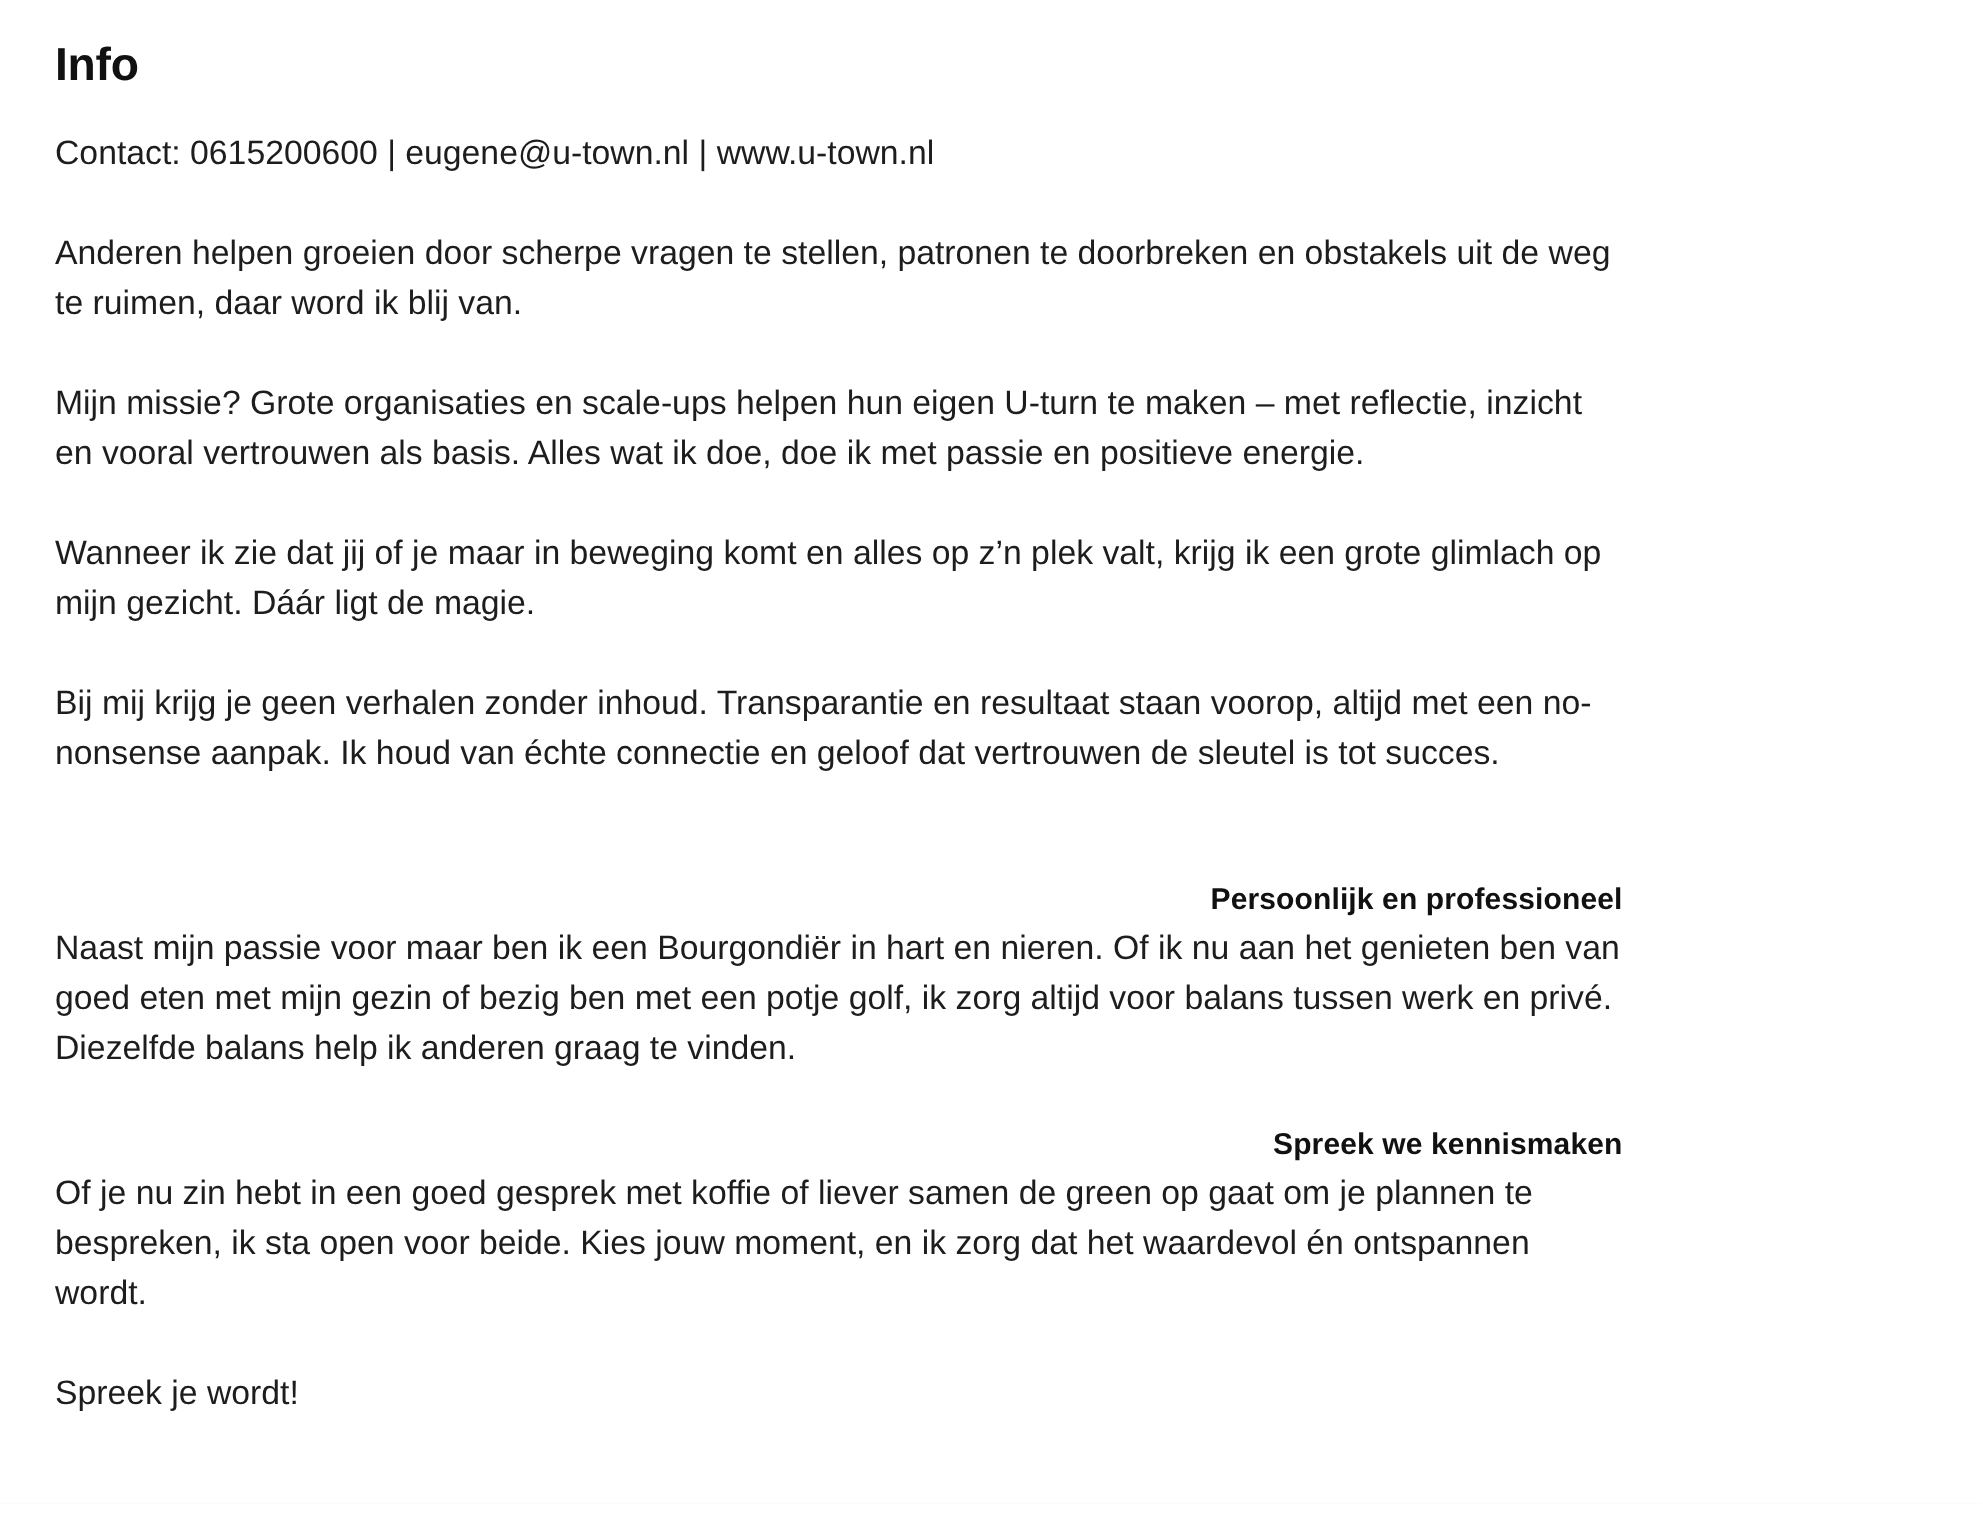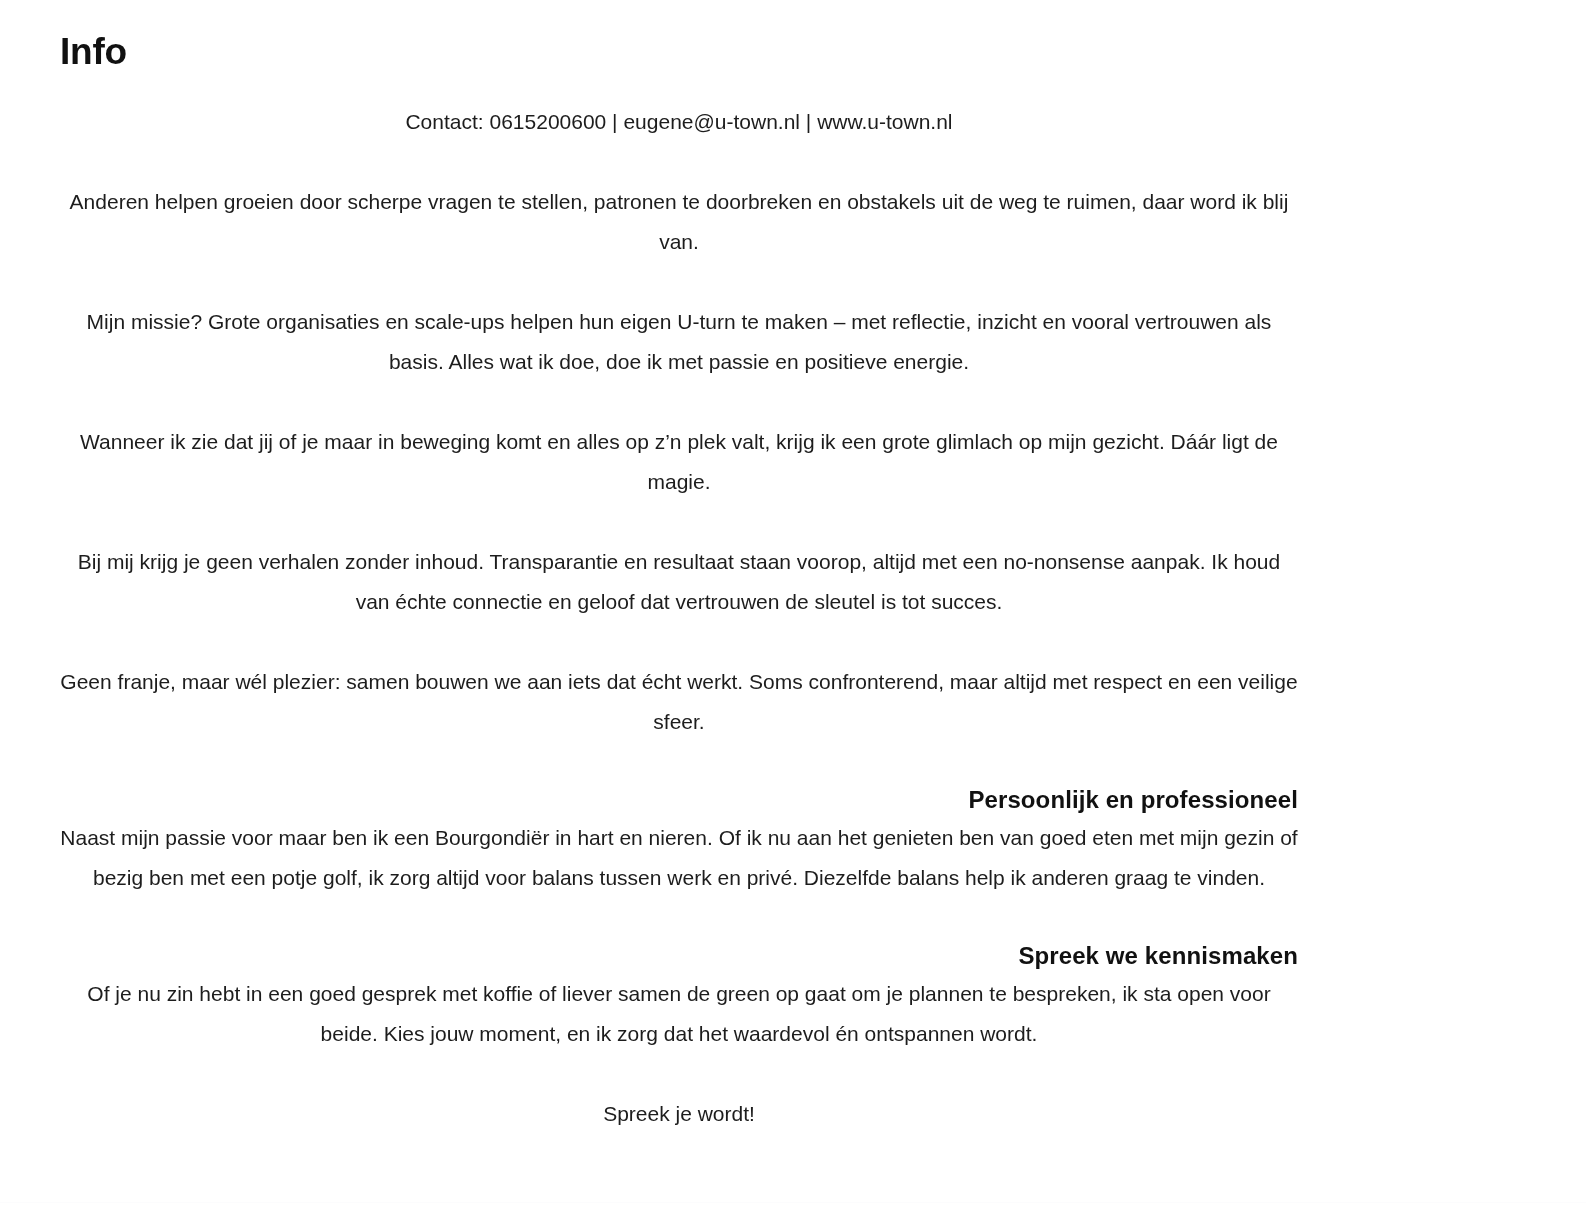--- a/index.html
+++ b/index.html
@@ -14,40 +14,39 @@
     font-family: "Liberation Sans", "DejaVu Sans", sans-serif;
     color: #1d1d1d;
     -webkit-font-smoothing: antialiased;
     overflow: hidden;
     position: relative;
   }
 
   .doc {
     box-sizing: border-box;
     width: 1370px;
-    padding: 28px 72px 0 60px;
+    padding: 28px 72px 0 44px;
   }
 
   .page-title {
     font-size: 37px;
     line-height: 48px;
     font-weight: 700;
     letter-spacing: -0.2px;
     margin: 0 0 26px 0;
     color: #111111;
   }
 
   .para {
-    font-size: 21px;
+    font-size: 27px;
     line-height: 40px;
     font-weight: 400;
     margin: 0;
     color: #1d1d1d;
     max-width: 1472px;
-    text-align: center;
   }
 
   .spacer-lg { height: 40px; }
 
   .section { margin: 0; }
 
   .sub-head {
     font-size: 24px;
     line-height: 36px;
     font-weight: 700;
@@ -86,21 +85,20 @@
   <div class="spacer-lg"></div>
 
   <p class="para">Wanneer ik zie dat jij of je maar in beweging komt en alles op z’n plek valt, krijg ik een grote glimlach op mijn gezicht. Dáár ligt de magie.</p>
 
   <div class="spacer-lg"></div>
 
   <p class="para">Bij mij krijg je geen verhalen zonder inhoud. Transparantie en resultaat staan voorop, altijd met een no-nonsense aanpak. Ik houd van échte connectie en geloof dat vertrouwen de sleutel is tot succes.</p>
 
   <div class="spacer-lg"></div>
 
-  <p class="para">Geen franje, maar wél plezier: samen bouwen we aan iets dat écht werkt. Soms confronterend, maar altijd met respect en een veilige sfeer.</p>
 
   <div class="spacer-lg"></div>
 
   <div class="section">
     <p class="sub-head">Persoonlijk en professioneel</p>
     <p class="para">Naast mijn passie voor maar ben ik een Bourgondiër in hart en nieren. Of ik nu aan het genieten ben van goed eten met mijn gezin of bezig ben met een potje golf, ik zorg altijd voor balans tussen werk en privé. Diezelfde balans help ik anderen graag te vinden.</p>
   </div>
 
   <div class="spacer-lg"></div>
 

